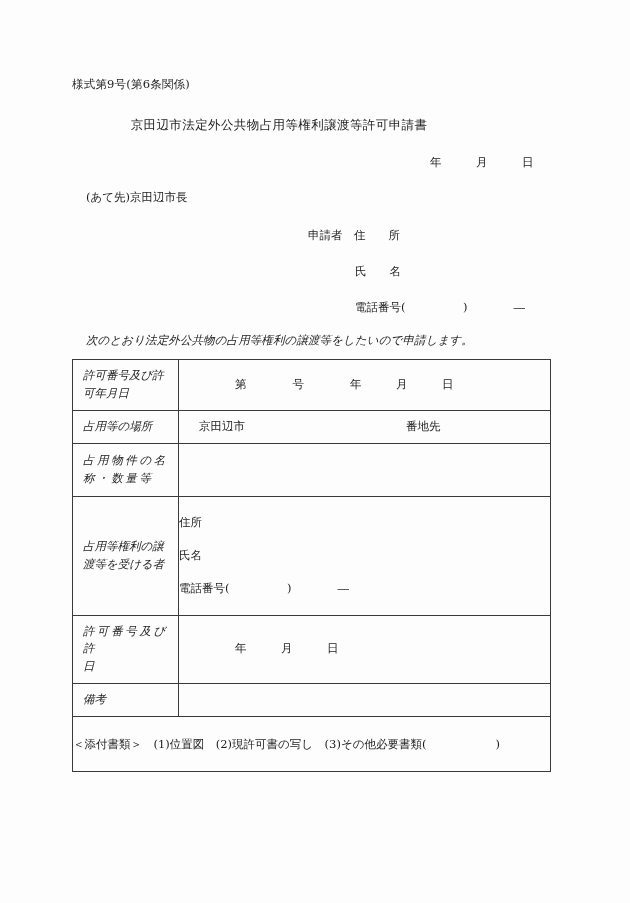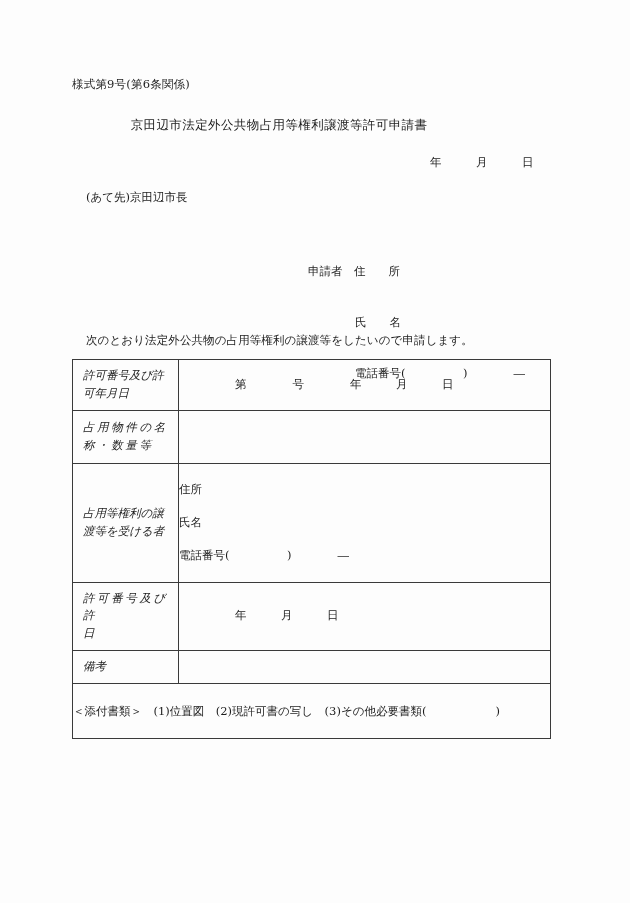--- a/index.html
+++ b/index.html
@@ -59,37 +59,37 @@
   .applicant-block {
     position: absolute;
     left: 308px;
     top: 228px;
     font-size: 11.5px;
   }
   .applicant-row {
     display: block;
     white-space: pre;
     margin-bottom: 21px;
-    margin-top: 36px;
   }
   .applicant-row:last-child { margin-bottom: 0; }
   .applicant-label {
     display: inline-block;
   }
   .applicant-indent {
     display: inline-block;
     width: 47px;
   }
   .intro-text {
     position: absolute;
     left: 86px;
     top: 333px;
     font-size: 11.5px;
     letter-spacing: 0.1px;
     white-space: pre;
+    font-style: italic;
   }
 
   
   .form-table {
     position: absolute;
     left: 72px;
     top: 359px;
     width: 478px;
     border-collapse: collapse;
     table-layout: fixed;
@@ -170,20 +170,28 @@
       <tr class="row-h-2line">
         <td class="label-mid">
           <div class="lbl">許可番号及び許
 可年月日</div>
         </td>
         <td>
           <div class="val pad-left">第　　　　号　　　　年　　　月　　　日</div>
         </td>
       </tr>
 
+      <tr class="row-h-1line">
+        <td class="label-mid">
+          <div class="lbl">占用等の場所</div>
+        </td>
+        <td>
+          <div class="val pad-left-sm">京田辺市　　　　　　　　　　　　　　番地先</div>
+        </td>
+      </tr>
 
 
       <tr class="row-tall">
         <td class="label-mid">
           <div class="lbl spread">占用物件の名
 称・数量等</div>
         </td>
         <td>
           <div class="val"></div>
         </td>

